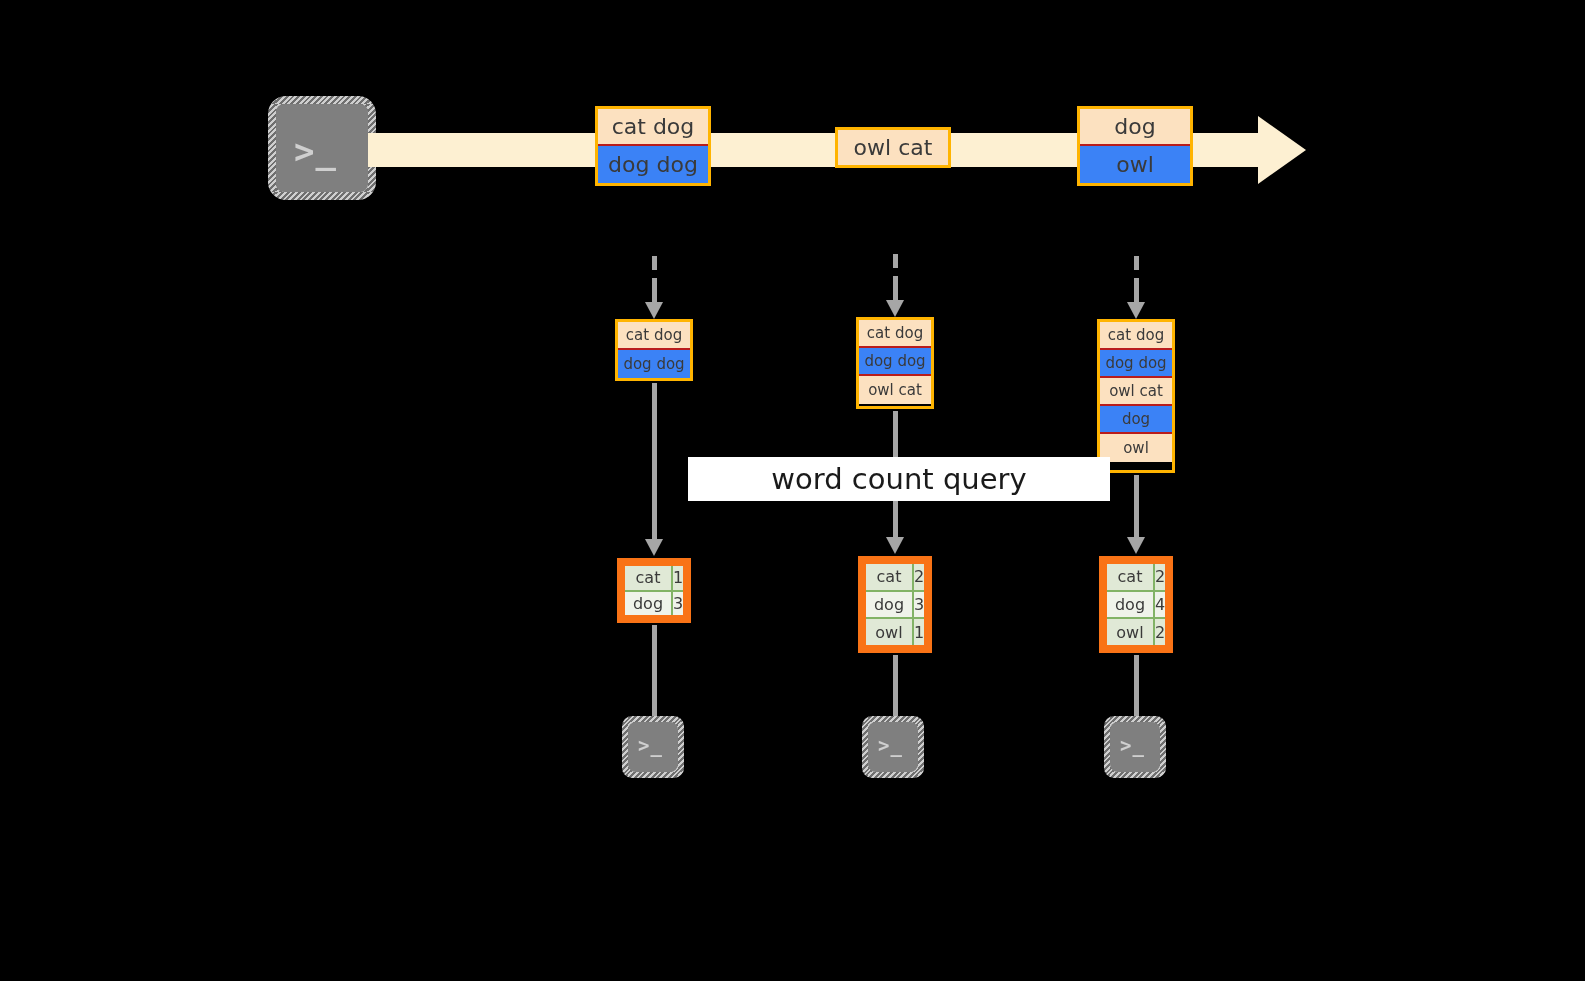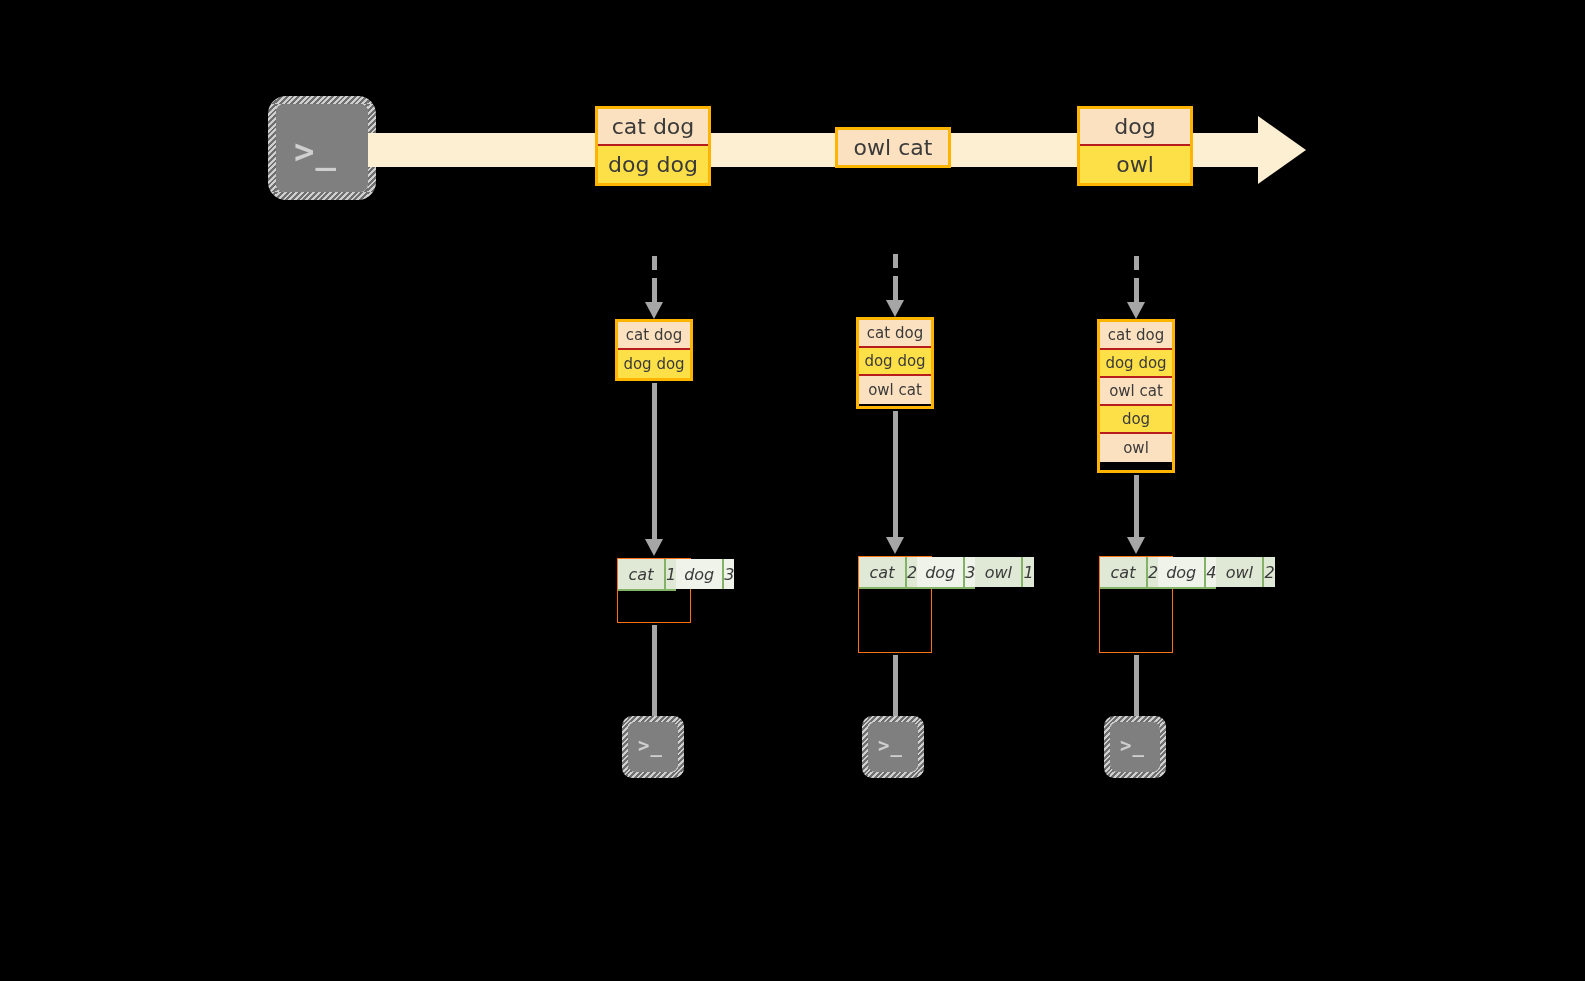--- a/index.html
+++ b/index.html
@@ -33,40 +33,40 @@
         border-top:34px solid transparent;border-bottom:34px solid transparent;
         border-left:48px solid #fdf0d2;}
 
   
   .rec{position:absolute;box-sizing:border-box;border:3px solid #ffb400;
        display:flex;flex-direction:column;}
   .rec .cell{box-sizing:border-box;display:flex;align-items:center;
        justify-content:center;color:#3a3a3a;border-bottom:2px solid #b91c1c;}
   .rec .cell:last-child{border-bottom:none;}
   .cell.d{background:#fce1c0;}
-  .cell.l{background:#fde047;}
+  .cell.l{background:#3b82f6;}
 
   
   .rec-top{width:116px;}
   .rec-top .cell{height:39px;font-size:22px;}
   .r-a{left:595px;top:106px;height:80px;}
   .r-b{left:835px;top:127px;height:41px;}
   .r-c{left:1077px;top:106px;height:80px;}
   .r-b .cell{height:37px;}
 
   
   .rec-mid{width:78px;}
   .rec-mid .cell{height:28px;font-size:15px;}
   .m1{left:615px;top:319px;height:62px;}
   .m2{left:856px;top:317px;height:92px;}
   .m3{left:1097px;top:319px;height:154px;}
 
   
-  .res{position:absolute;box-sizing:border-box;border:1px solid #f97316;
-       display:flex;flex-direction:row;font-style:italic;}
+  .res{position:absolute;box-sizing:border-box;border:8px solid #f97316;
+       display:flex;flex-direction:column;}
   .res .row{display:flex;height:30px;border-bottom:2px solid #82b366;}
   .res .row:last-child{border-bottom:none;}
   .res .w{flex:0 0 46px;display:flex;align-items:center;justify-content:center;
        color:#3a3a3a;font-size:16px;border-right:2px solid #82b366;}
   .res .c{flex:1;display:flex;align-items:center;justify-content:center;
        color:#3a3a3a;font-size:16px;}
   .row.d .w,.row.d .c{background:#e0e9d6;}
   .row.l .w,.row.l .c{background:#eff3ea;}
   .g1{left:617px;top:558px;width:74px;height:65px;}
   .g2{left:858px;top:556px;width:74px;height:97px;}
@@ -150,20 +150,23 @@
   </div>
   <div class="arw" style="left:893px;top:411px;">
     <div class="stem" style="height:128px;"></div>
     <div class="head" style="top:126px;"></div>
   </div>
   <div class="arw" style="left:1134px;top:475px;">
     <div class="stem" style="height:64px;"></div>
     <div class="head" style="top:62px;"></div>
   </div>
 
+  <div class="banner">
+    <span>word count query</span>
+  </div>
 
   <div class="res g1">
     <div class="row d">
       <div class="w">cat</div>
       <div class="c">1</div>
     </div>
     <div class="row l">
       <div class="w">dog</div>
       <div class="c">3</div>
     </div>

